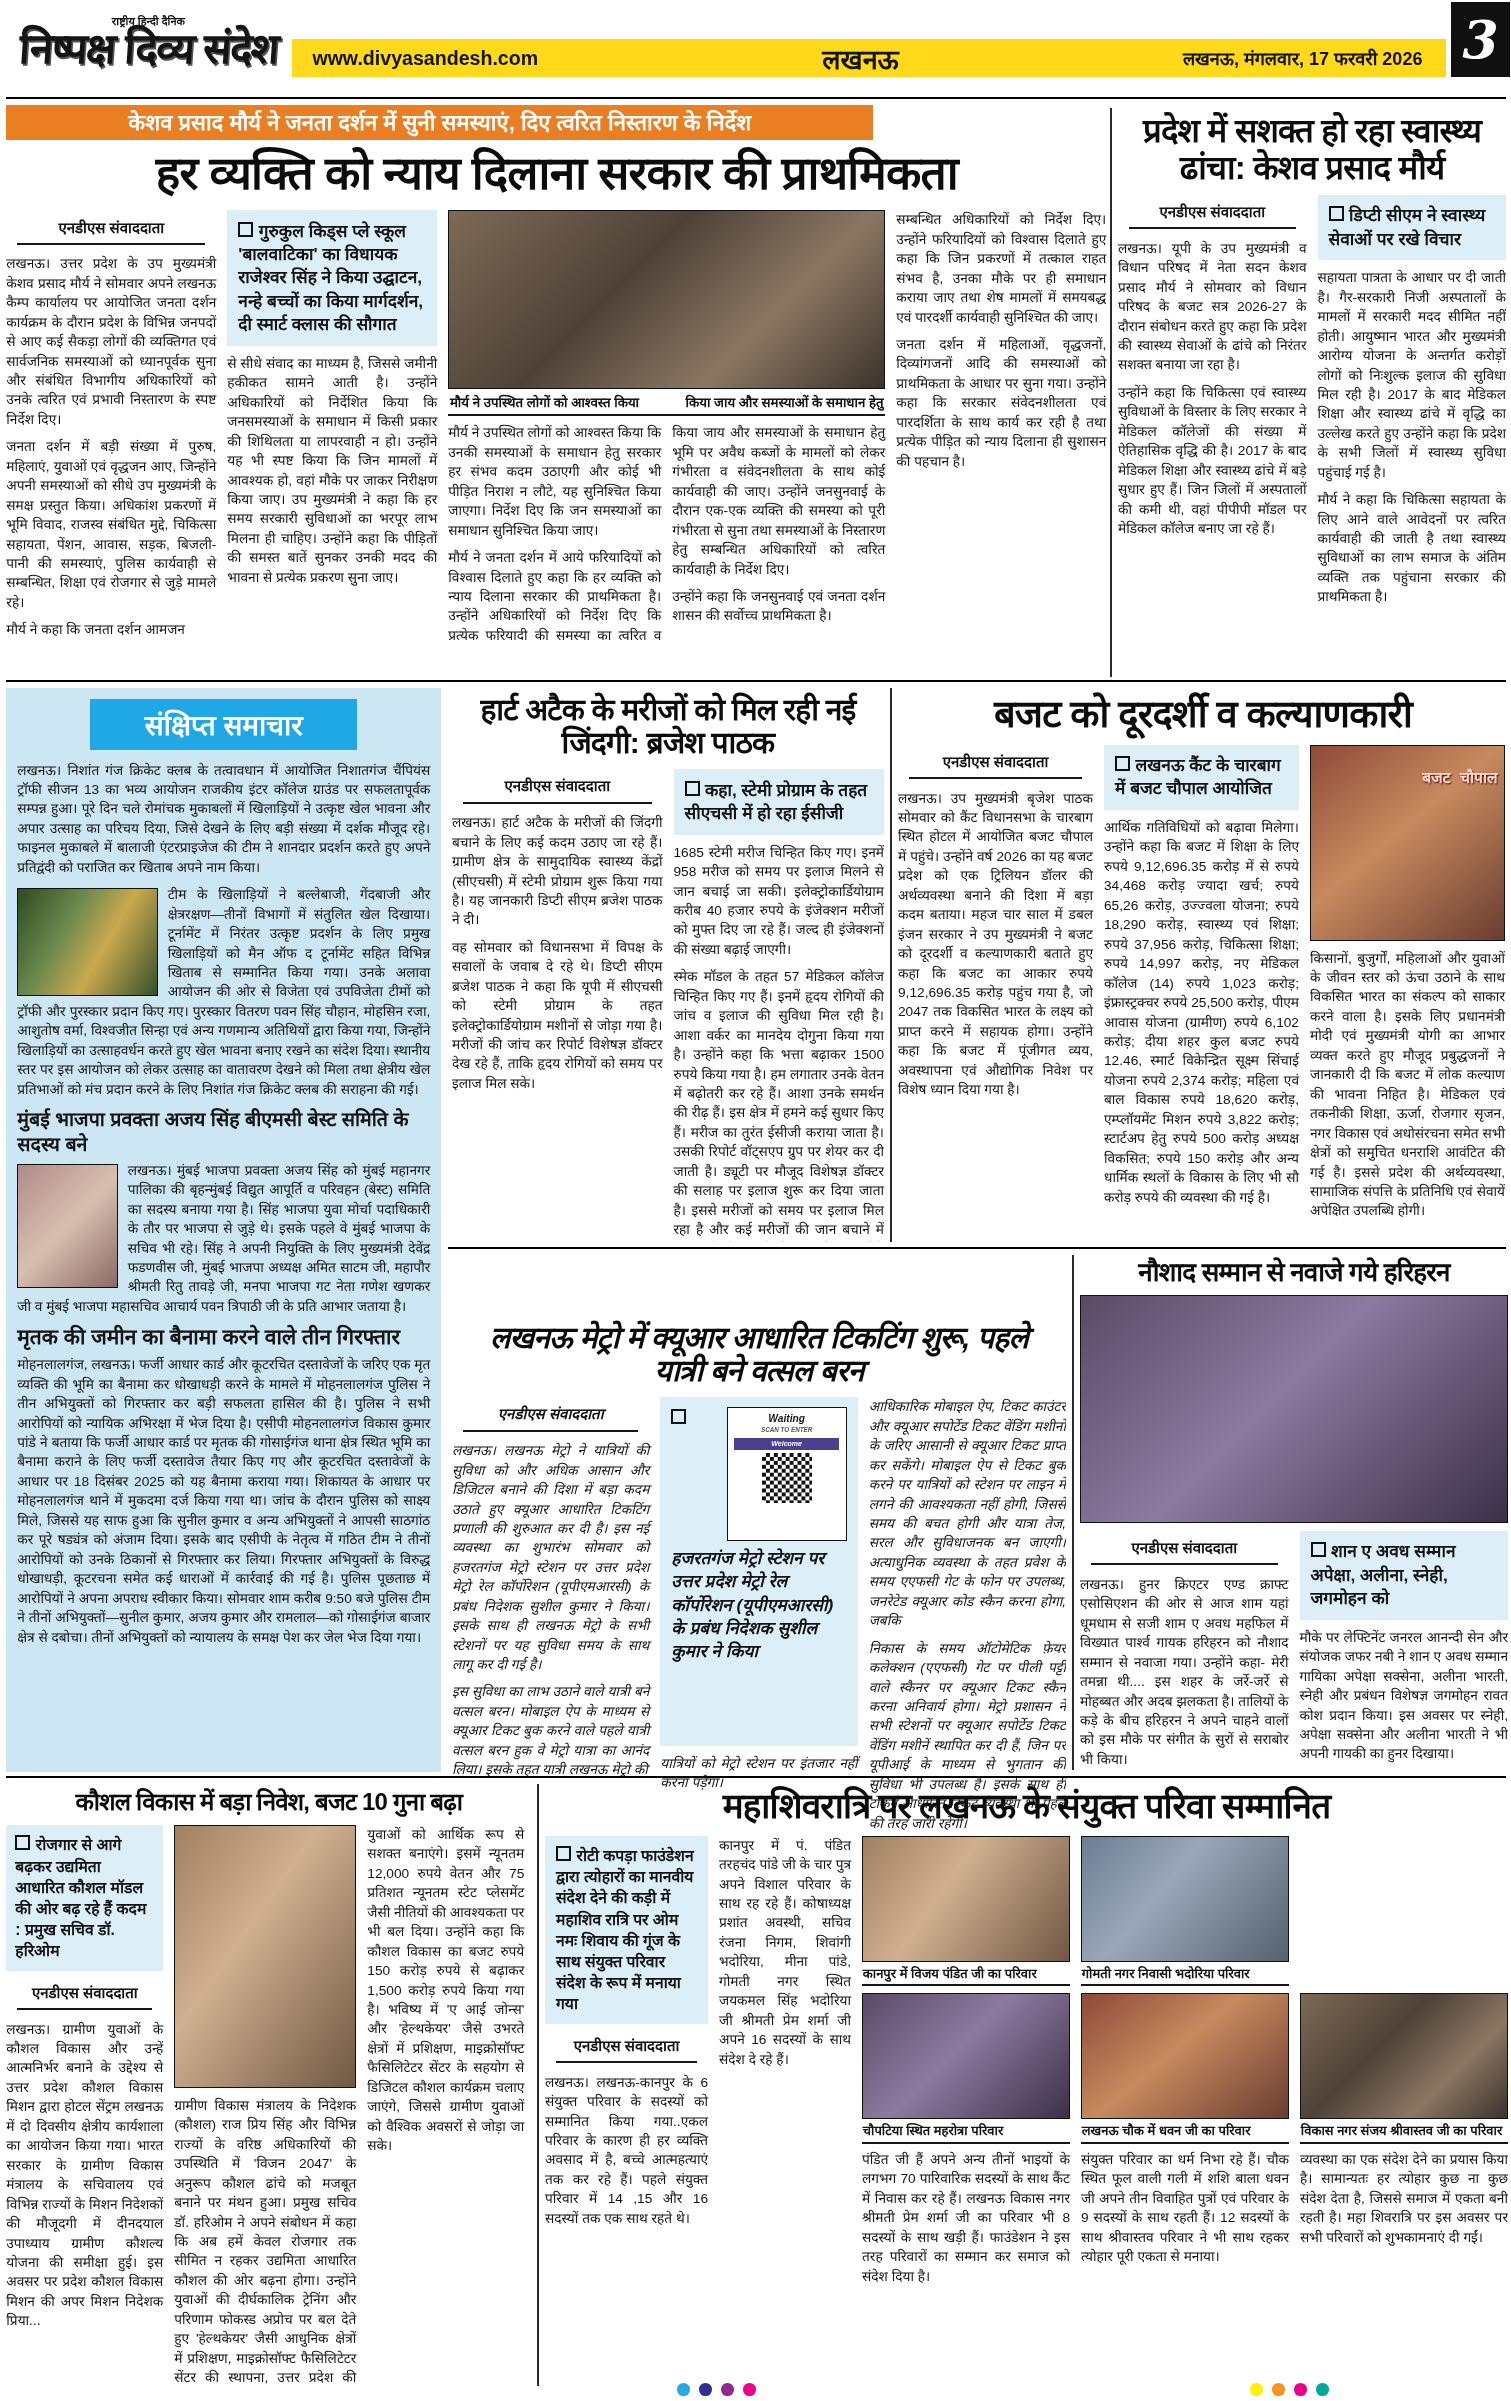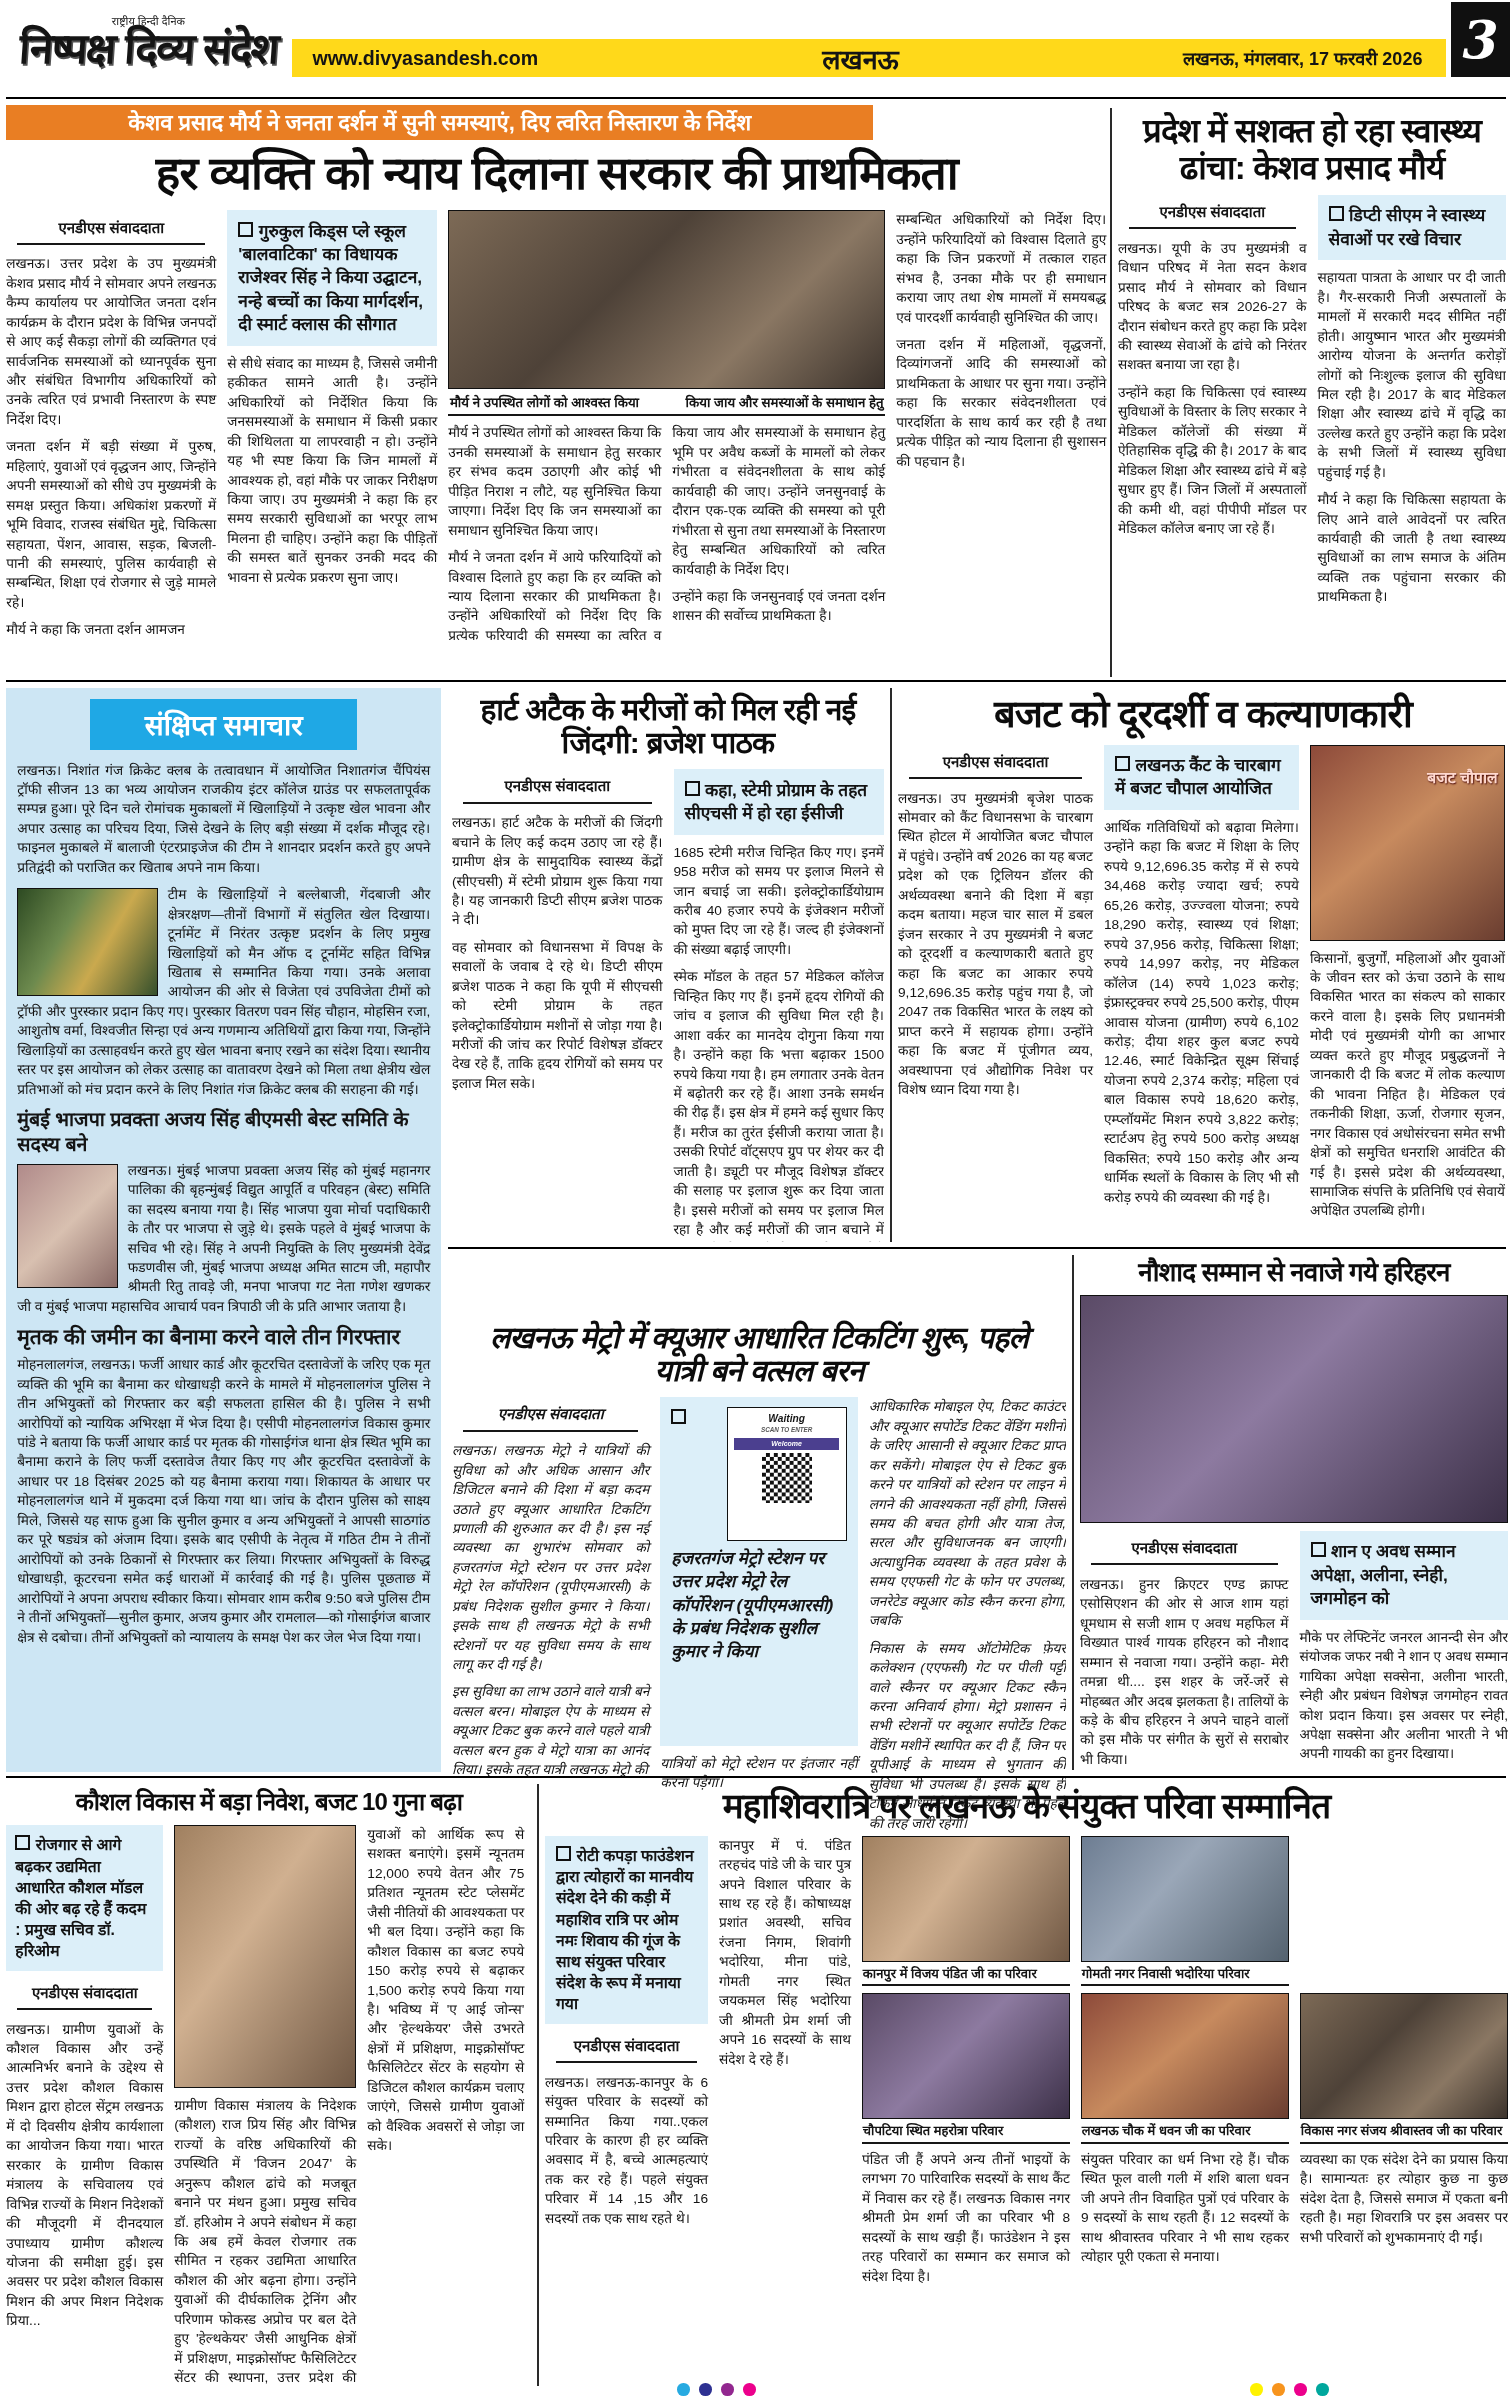--- a/index.html
+++ b/index.html
@@ -1,20 +1,20 @@
 <!DOCTYPE html>
 <html style="font-size:12.6px"><head>
 <meta charset="utf-8">
 <style>
   html,body{margin:0;padding:0;background:#e8e8e8;}
   .page{position:relative;width:1512px;height:2401px;background:#fff;
         font-family:"Liberation Sans","DejaVu Sans",sans-serif;color:#141414;overflow:hidden;}
   
   .logo{position:absolute;left:7.9px;top:12.6px;width:281px;height:83px;text-align:center;}
-  .logo .tag{font-size:11px;font-weight:normal;}
+  .logo .tag{font-size:11px;font-weight:bold;}
   .logo .nm{font-size:42px;font-weight:800;line-height:1.0;letter-spacing:-1.6px;
             text-shadow:1.6px 1.6px 0 #555;transform:skewX(-4deg);}
   .ybar{position:absolute;left:292px;top:39px;width:1154px;height:38px;background:#FFD91A;
         display:flex;align-items:center;}
   .ybar .web{font-weight:bold;font-size:19.6px;margin-left:20.4px;}
   .ybar .ed{flex:1;text-align:center;font-weight:800;font-size:27px;}
   .ybar .dt{font-weight:bold;font-size:18px;margin-right:23.6px;}
   .pageno{position:absolute;left:1451px;top:1.6px;width:59px;height:75px;background:#101010;color:#fff;
           font-family:"DejaVu Serif","Liberation Serif",serif;font-style:italic;font-weight:bold;
           font-size:52px;display:flex;align-items:center;justify-content:center;}
@@ -22,21 +22,21 @@
   
   .sec{position:absolute;overflow:hidden;}
   .kicker{background:#E97E23;color:#fff;font-weight:bold;font-size:22px;height:35px;
           line-height:35px;text-align:center;width:867px;}
   .hl{font-weight:800;text-align:center;line-height:1.12;letter-spacing:-0.8px;color:#0c0c0c;}
   .byline{display:block;text-align:center;font-weight:bold;font-size:15px;
           border-bottom:2.4px solid #161616;padding:3.1px 0 6.3px;margin:3.1px 11px 9.4px;}
   .para{font-size:13.7px;line-height:1.42;text-align:justify;margin:0 0 7.9px;}
   .ibox{background:#DCEFF9;padding:9.4px 11px;font-weight:bold;font-size:17.3px;line-height:1.35;margin-bottom:7.9px;}
   .sq{display:inline-block;width:11px;height:11px;border:2.4px solid #111;margin-right:5.5px;vertical-align:baseline;}
-  .photo{border:1.6px solid #101010;box-sizing:border-box;position:relative;overflow:hidden;}
+  .photo{border:1.6px solid #101010;box-sizing:border-box;position:relative;overflow:hidden;font-family:Liberation Mono, monospace;}
   .ph1{background:linear-gradient(135deg,#7d6a56 0%,#4e4238 40%,#8a7763 70%,#3c332c 100%);}
   .ph2{background:linear-gradient(120deg,#2d4a22 0%,#6d8a4e 35%,#caa94e 60%,#35502c 100%);}
   .ph3{background:linear-gradient(140deg,#8d4a3a 0%,#c78a5e 45%,#6a3d30 100%);}
   .ph4{background:linear-gradient(130deg,#6d7d92 0%,#9aa7b8 40%,#54626f 100%);}
   .ph5{background:linear-gradient(135deg,#5a4a66 0%,#8d7aa0 45%,#3c3048 100%);}
   .ph6{background:linear-gradient(125deg,#a08060 0%,#d0b090 40%,#705844 100%);}
   .ph7{background:linear-gradient(135deg,#b08a8a 0%,#d8c0b0 50%,#8a6a66 100%);}
   .cols2{display:grid;grid-template-columns:1fr 1fr;gap:11px;}
   .cols3{display:grid;grid-template-columns:1fr 1fr 1fr;gap:11px;}
   .vdiv{position:absolute;width:1.6px;background:#2a2a2a;}

